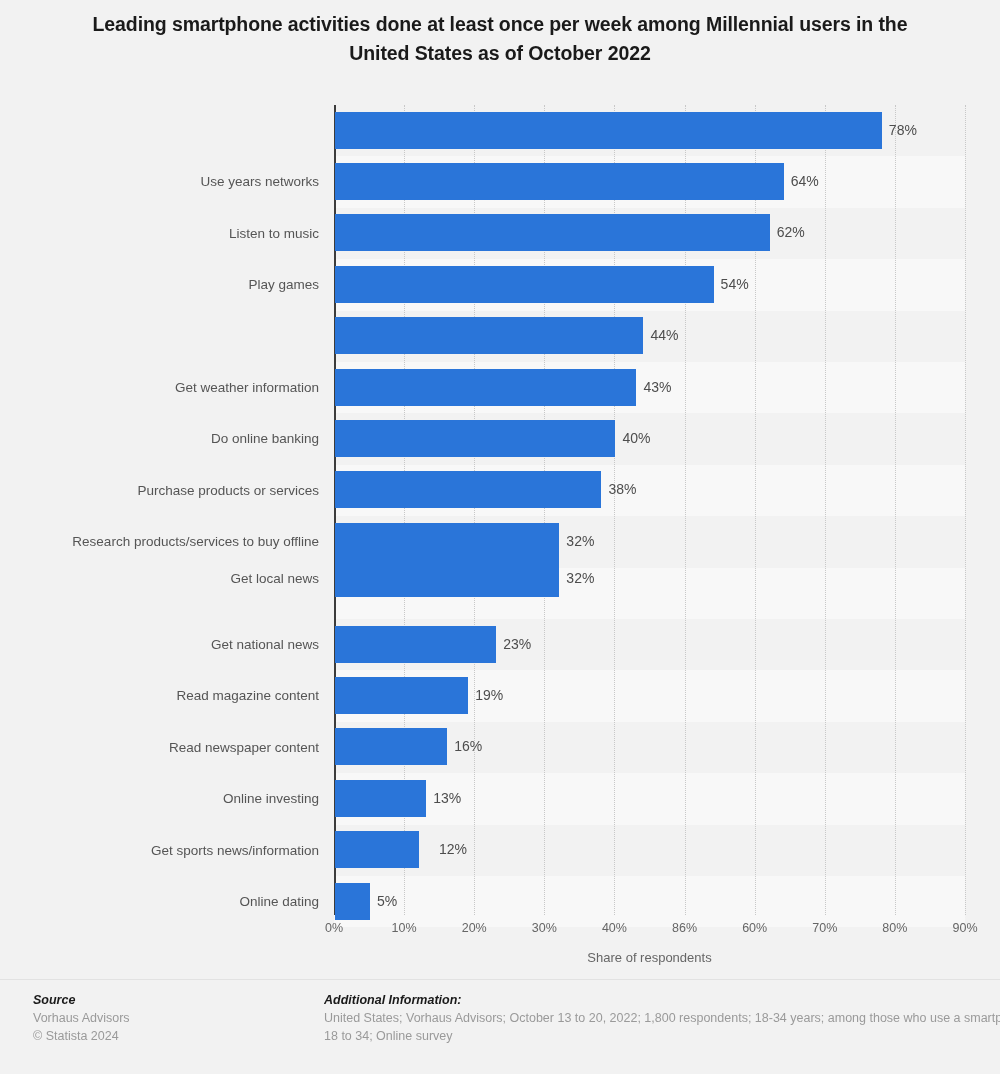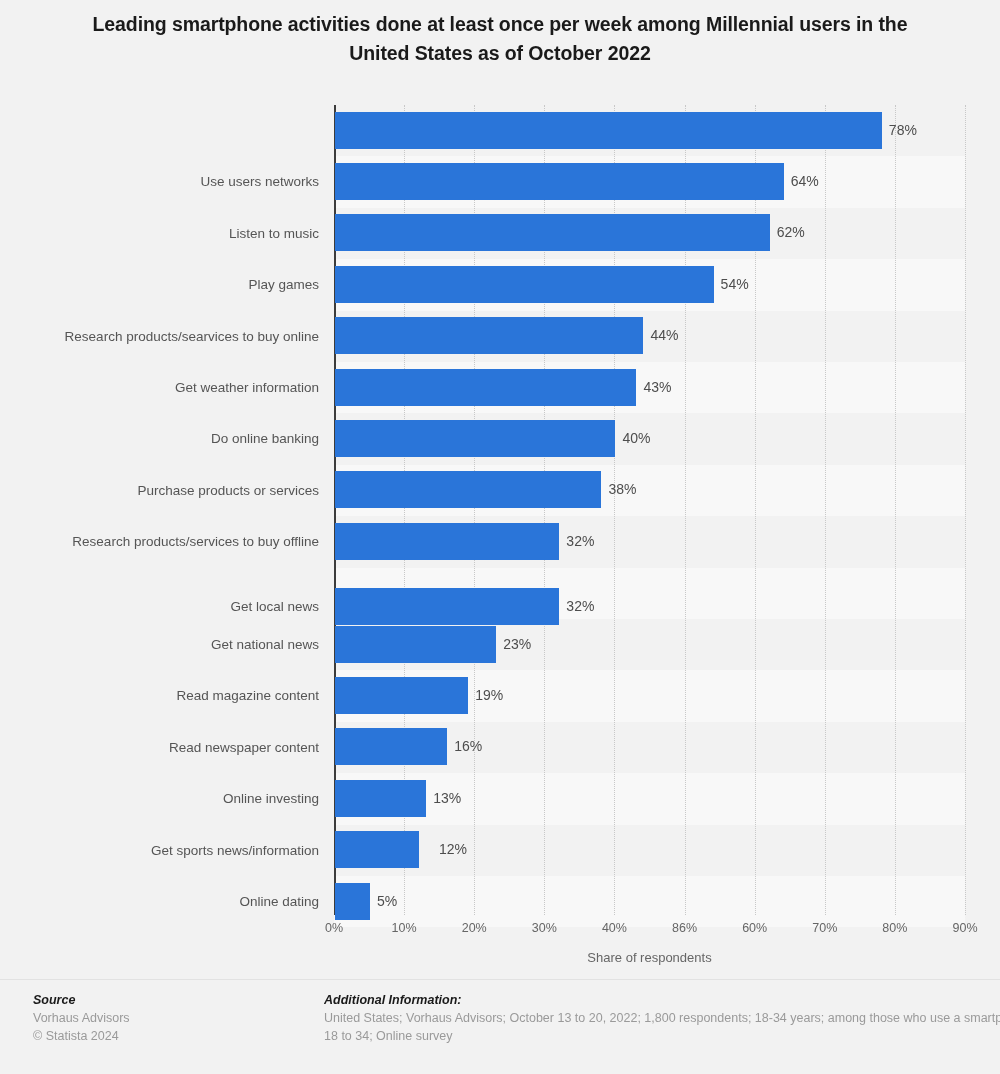--- a/index.html
+++ b/index.html
@@ -210,36 +210,35 @@
       <div class="gridline" style="left: 894.889px;"></div>
       <div class="gridline" style="left: 965px;"></div>
     </div>
   <div class="axis-y-line"></div>
   <div id="rows">
       <div class="row" style="top: 0px;">
         <div class="bar" style="width: 546.867px; background: rgb(42, 117, 217);"></div>
         <div class="val-label" style="left: 881.867px;">78%</div>
       </div>
       <div class="row" style="top: 51.4px;">
-        <div class="cat-label">Use users networks</div>
+        <div class="cat-label">Use years networks</div>
         <div class="bar" style="width: 448.711px; background: rgb(42, 117, 217);"></div>
         <div class="val-label" style="left: 783.711px;">64%</div>
       </div>
       <div class="row" style="top: 102.8px;">
         <div class="cat-label">Listen to music</div>
         <div class="bar" style="width: 434.689px; background: rgb(42, 117, 217);"></div>
         <div class="val-label" style="left: 769.689px;">62%</div>
       </div>
       <div class="row" style="top: 154.2px;">
         <div class="cat-label">Play games</div>
         <div class="bar" style="width: 378.6px; background: rgb(42, 117, 217);"></div>
         <div class="val-label" style="left: 713.6px;">54%</div>
       </div>
       <div class="row" style="top: 205.6px;">
-        <div class="cat-label">Research products/searvices to buy online</div>
         <div class="bar" style="width: 308.489px; background: rgb(42, 117, 217);"></div>
         <div class="val-label" style="left: 643.489px;">44%</div>
       </div>
       <div class="row" style="top: 257px;">
         <div class="cat-label">Get weather information</div>
         <div class="bar" style="width: 301.478px; background: rgb(42, 117, 217);"></div>
         <div class="val-label" style="left: 636.478px;">43%</div>
       </div>
       <div class="row" style="top: 308.4px;">
         <div class="cat-label">Do online banking</div>
@@ -249,21 +248,21 @@
       <div class="row" style="top: 359.8px;">
         <div class="cat-label">Purchase products or services</div>
         <div class="bar" style="width: 266.422px; background: rgb(42, 117, 217);"></div>
         <div class="val-label" style="left: 601.422px;">38%</div>
       </div>
       <div class="row" style="top: 411.2px;">
         <div class="cat-label">Research products/services to buy offline</div>
         <div class="bar" style="width: 224.356px; background: rgb(42, 117, 217);"></div>
         <div class="val-label" style="left: 559.356px;">32%</div>
       </div>
-      <div class="row" style="top: 476px;">
+      <div class="row" style="top: 448px;">
         <div class="cat-label">Get local news</div>
         <div class="bar" style="width: 224.356px; background: rgb(42, 117, 217);"></div>
         <div class="val-label" style="left: 559.356px;">32%</div>
       </div>
       <div class="row" style="top: 514px;">
         <div class="cat-label">Get national news</div>
         <div class="bar" style="width: 161.256px; background: rgb(42, 117, 217);"></div>
         <div class="val-label" style="left: 496.256px;">23%</div>
       </div>
       <div class="row" style="top: 565.4px;">

